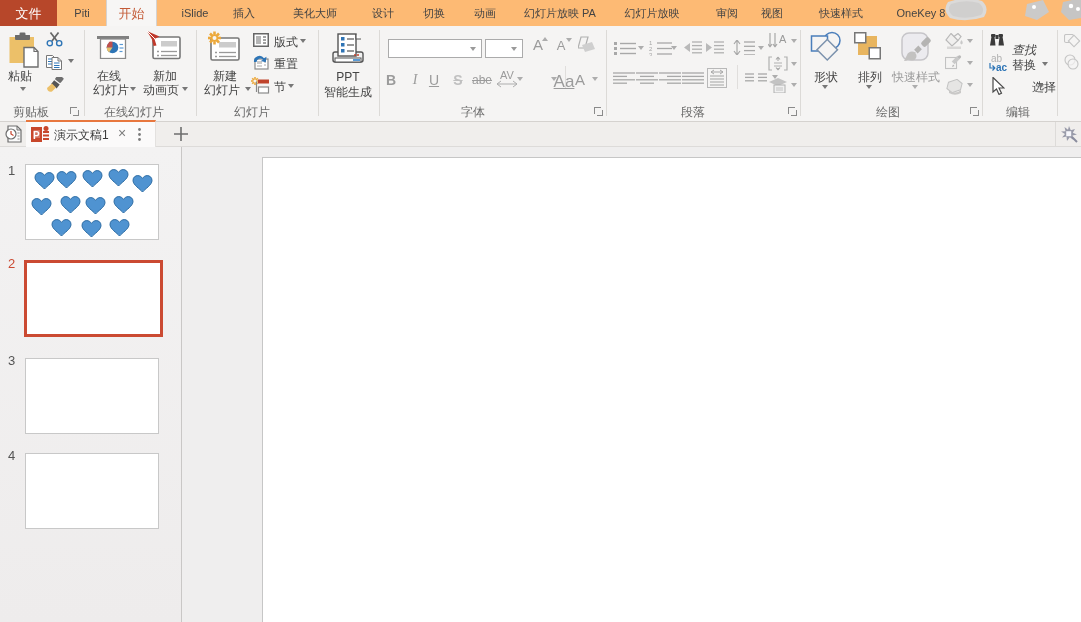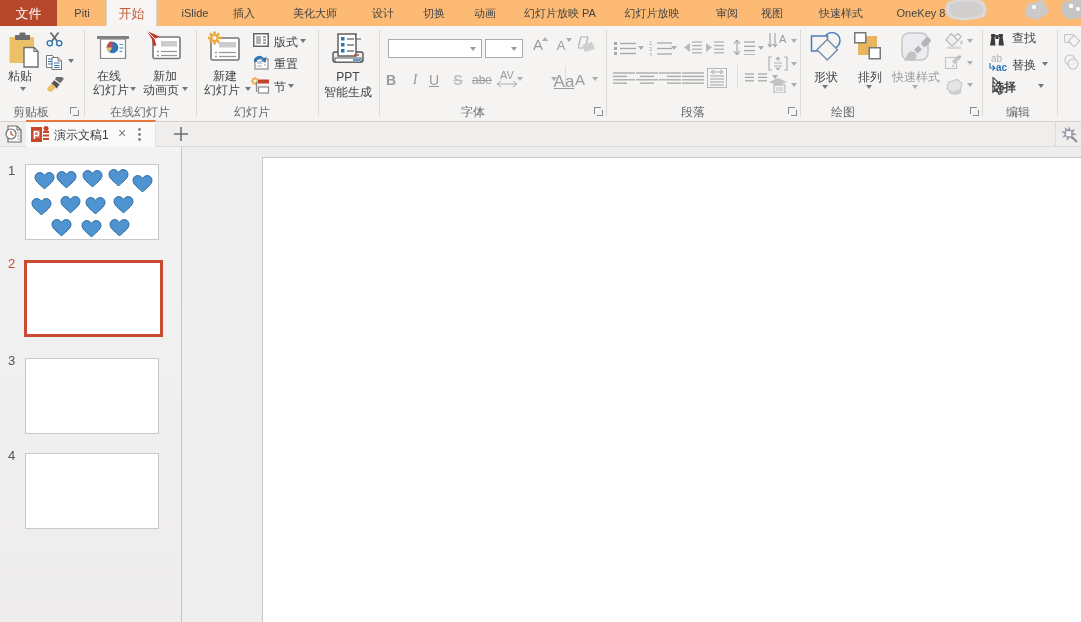--- a/index.html
+++ b/index.html
@@ -151,21 +151,21 @@
           <line x1="15" y1="21.5" x2="31" y2="21.5"></line>
           <line x1="11" y1="25.5" x2="13" y2="25.5"></line>
           <line x1="15" y1="25.5" x2="31" y2="25.5"></line>
         </g>
       <path d="M1 1 L13.5 6.5 L8.5 9 L10.5 15.5 L7.5 16 L6 9.5 Z" fill="#c0392b"></path>
       <path d="M1 1 L10 10" stroke="#fff" stroke-width="1" fill="none"></path>
     </svg>
     <div class="btext" style="left:141px;top:42px;width:48px;">新加</div>
     <div class="btext" style="left:133px;top:56px;width:56px;">动画页</div>
     <div class="darr" style="left:182px;top:61px;"></div>
-    <div class="glabel" style="left:100px;width:80px;text-align:center;">在线幻灯片</div>
+    <div class="glabel" style="left:94px;width:80px;text-align:center;">在线幻灯片</div>
 
     <svg class="abs" style="left:206px;top:4px;" width="36" height="32" viewBox="0 0 36 32">
       <rect x="5" y="8" width="28" height="22" rx="1.5" fill="#fff" stroke="#777" stroke-width="1.6"></rect>
       <rect x="13" y="12" width="17" height="5.5" fill="#ccc"></rect>
       <g stroke="#999" stroke-width="1.3">
           <line x1="9" y1="22.5" x2="11" y2="22.5"></line>
           <line x1="13" y1="22.5" x2="30" y2="22.5"></line>
           <line x1="9" y1="26.5" x2="11" y2="26.5"></line>
           <line x1="13" y1="26.5" x2="30" y2="26.5"></line>
         </g>
@@ -455,44 +455,44 @@
       <rect x="9" y="1" width="4" height="8" transform="rotate(45 11 5)" fill="#c9c9c9"></rect>
       <circle cx="14.5" cy="1.8" r="1.6" fill="#b9b9b9"></circle>
       <path d="M7 12 L9.5 11 L8 9.5 Z" fill="#b0b0b0"></path>
     </svg>
     <div class="garr" style="left:967px;top:35px;"></div>
     <svg class="abs" style="left:945px;top:53px;" width="19" height="16" viewBox="0 0 19 16">
       <path d="M5 1.5 L14 1.5 L17.5 7 L14 12.5 L5 12.5 L1.5 7 Z" transform="rotate(-18 9.5 7)" fill="#e6e5e4" stroke="#c2c2c2" stroke-width="1"></path>
       <path d="M4 11 Q10 16 16 11 L16 14 Q10 17.5 4 14 Z" fill="#c9c8c7"></path>
     </svg>
     <div class="garr" style="left:967px;top:57px;"></div>
-    <div class="glabel" style="left:823px;width:40px;">绘图</div>
+    <div class="glabel" style="left:868px;width:40px;">绘图</div>
     <div class="dlaunch" style="left:970px;top:81px;"></div>
 
     <svg class="abs" style="left:990px;top:8px;" width="14" height="12" viewBox="0 0 14 12">
       <g fill="#3b3b3b">
         <rect x="1" y="0" width="4.5" height="3" rx="1"></rect>
         <rect x="8.5" y="0" width="4.5" height="3" rx="1"></rect>
         <rect x="5.5" y="1" width="3" height="4"></rect>
         <path d="M1.5 2.5 L4.5 2.5 L5.5 11.5 L0 11.5 Z"></path>
         <path d="M9.5 2.5 L12.5 2.5 L14 11.5 L8.5 11.5 Z"></path>
       </g>
     </svg>
-    <div class="btext" style="left:1008px;top:4px;width:32px;">查找</div>
+    <div class="btext" style="left:1008px;top:16px;width:32px;font-style:italic;">查找</div>
     <svg class="abs" style="left:988px;top:28px;" width="20" height="18" viewBox="0 0 20 18">
       <text x="3" y="8" font-size="10" fill="#b0b0b0" font-family="Liberation Sans">ab</text>
       <text x="8" y="17" font-size="10" fill="#2e75b6" font-family="Liberation Sans" font-weight="bold">ac</text>
       <path d="M2 9 L2 14 L6.5 14 M4.5 11.5 L6.8 14 L4.5 16.5" stroke="#2e75b6" stroke-width="1.2" fill="none"></path>
     </svg>
     <div class="btext" style="left:1008px;top:31px;width:32px;">替换</div>
     <div class="darr" style="left:1042px;top:36px;"></div>
     <svg class="abs" style="left:992px;top:51px;" width="13" height="18" viewBox="0 0 13 18">
       <path d="M1 0.5 L12 11 L7 11 L9.5 16.3 L7 17.4 L4.5 12 L1 15 Z" fill="#fff" stroke="#4a4a4a" stroke-width="1.2"></path>
     </svg>
-    <div class="btext" style="left:988px;top:53px;width:32px;font-weight:bold;">选择</div>
+    <div class="btext" style="left:1028px;top:53px;width:32px;">选择</div>
     <div class="darr" style="left:1038px;top:58px;"></div>
     <div class="glabel" style="left:998px;width:40px;">编辑</div>
 
     <svg class="abs" style="left:1064px;top:8px;" width="17" height="14" viewBox="0 0 17 14">
       <rect x="0.5" y="0.5" width="9" height="8" rx="1.5" fill="none" stroke="#c4c4c4" stroke-width="1.1"></rect>
       <rect x="6" y="3" width="8" height="8" transform="rotate(45 10 7)" fill="#f5f4f3" stroke="#c4c4c4" stroke-width="1.1"></rect>
     </svg>
     <svg class="abs" style="left:1064px;top:28px;" width="17" height="16" viewBox="0 0 17 16">
       <circle cx="6" cy="6" r="5" fill="none" stroke="#c4c4c4" stroke-width="1.1"></circle>
       <circle cx="9" cy="10" r="5" fill="#f5f4f3" fill-opacity="0.7" stroke="#c4c4c4" stroke-width="1.1"></circle>

